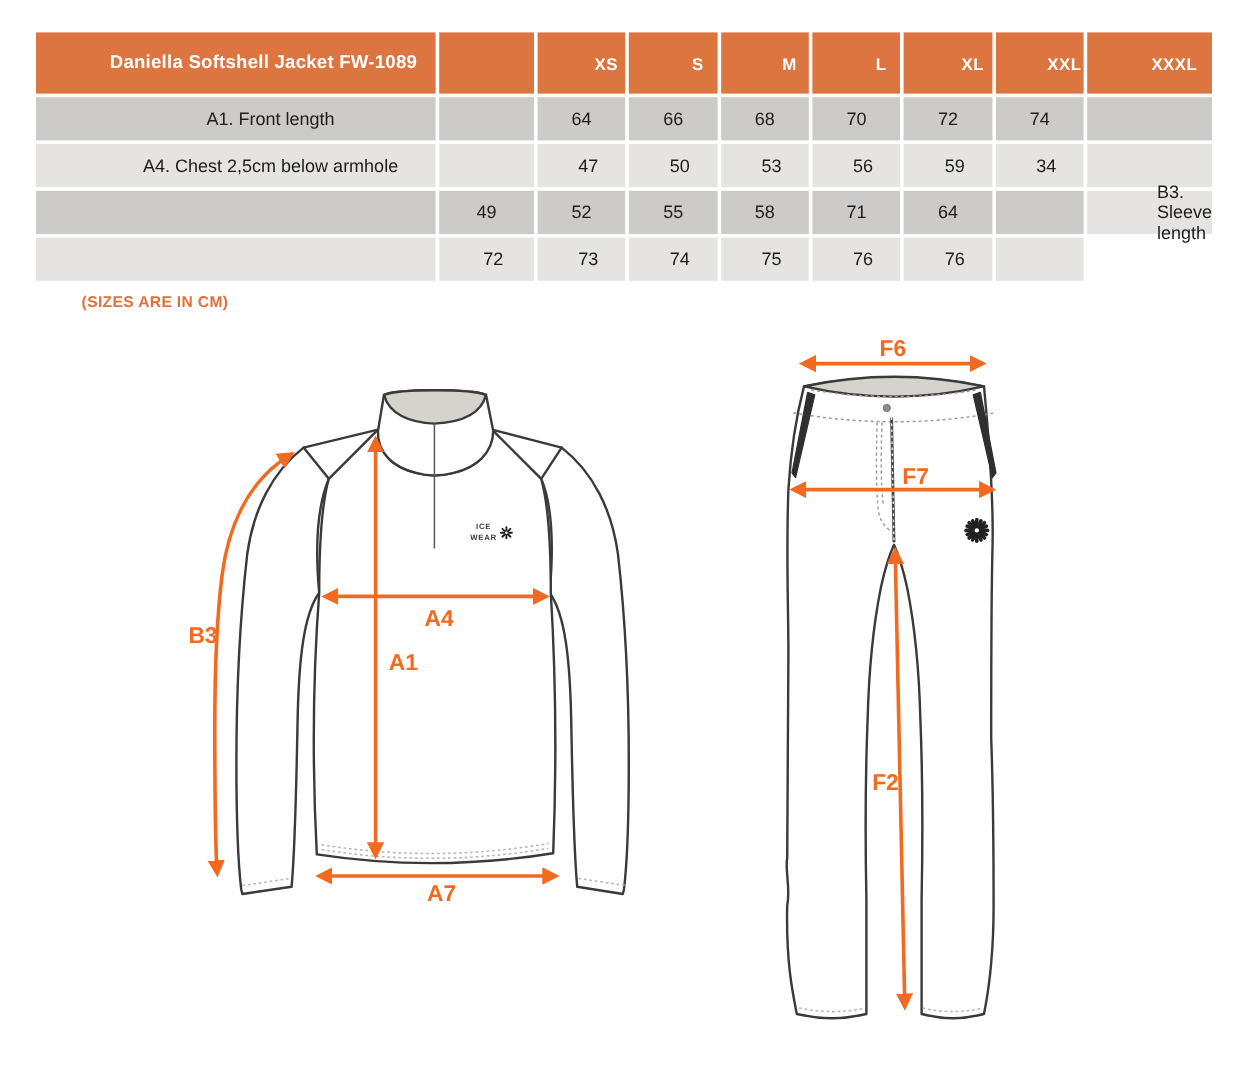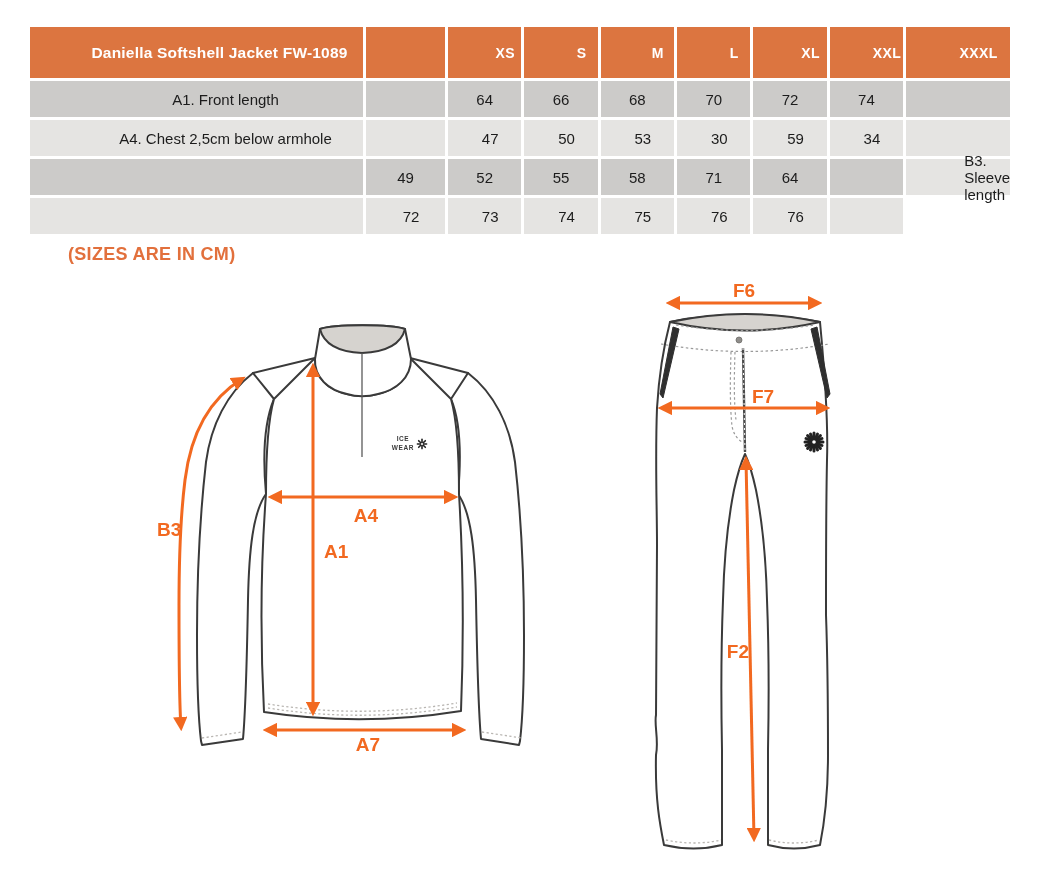--- a/index.html
+++ b/index.html
@@ -12,21 +12,21 @@
               grid-template-rows:51px repeat(4,36px);gap:3px;background:#fff;border-radius:16px;}
   .size-table>div{display:flex;align-items:center;justify-content:center;}
   .th{background:var(--header-orange);color:#fff;font-weight:bold;font-size:14px;letter-spacing:.4px;padding-left:41px;}
   .th-title{justify-content:flex-start;padding-left:46px;font-size:15.5px;letter-spacing:.2px;}
   .dark{background:var(--row-dark);}
   .light{background:var(--row-light);padding-left:11px;}
   .cell{font-size:15px;color:#1c1c1c;}
   .label{justify-content:flex-start;padding-left:58px;}
   
   .note{position:absolute;left:68px;top:244px;color:var(--note-orange);
-        font-size:18px;font-weight:bold;letter-spacing:.3px;}
+        font-size:13px;font-weight:bold;letter-spacing:.3px;}
   
   .diagram{position:absolute;left:0;top:0;width:1039px;height:894px;}
   .outline{fill:#fff;stroke:var(--line-dark);stroke-width:2;stroke-linejoin:round;stroke-linecap:round;}
   .seam{fill:none;stroke:var(--line-dark);stroke-width:2;stroke-linecap:round;}
   .grayfill{fill:var(--fill-gray);stroke:var(--line-dark);stroke-width:2;stroke-linejoin:round;}
   .thinline{fill:none;stroke:#5a5a5a;stroke-width:1.3;}
   .centerseam{fill:none;stroke:#4a4a4a;stroke-width:2.4;}
   .centerseam-dash{fill:none;stroke:#fff;stroke-width:1;stroke-dasharray:2 3;}
   .stitch{fill:none;stroke:#b9b6b2;stroke-width:1.3;stroke-dasharray:2.2 2.4;}
   .stitch2{fill:none;stroke:#9a9a9a;stroke-width:1.2;stroke-dasharray:2.5 2.5;}
@@ -61,21 +61,21 @@
       <div class="cell dark">68</div>
       <div class="cell dark">70</div>
       <div class="cell dark">72</div>
       <div class="cell dark">74</div>
       <div class="cell dark"></div>
       <div class="cell label light">A4. Chest 2,5cm below armhole</div>
       <div class="cell light"></div>
       <div class="cell light">47</div>
       <div class="cell light">50</div>
       <div class="cell light">53</div>
-      <div class="cell light">30</div>
+      <div class="cell light">56</div>
       <div class="cell light">59</div>
       <div class="cell light">34</div>
       <div class="cell light"></div>
       <div class="cell dark"></div>
       <div class="cell dark">49</div>
       <div class="cell dark">52</div>
       <div class="cell dark">55</div>
       <div class="cell dark">58</div>
       <div class="cell dark">71</div>
       <div class="cell dark">64</div>

